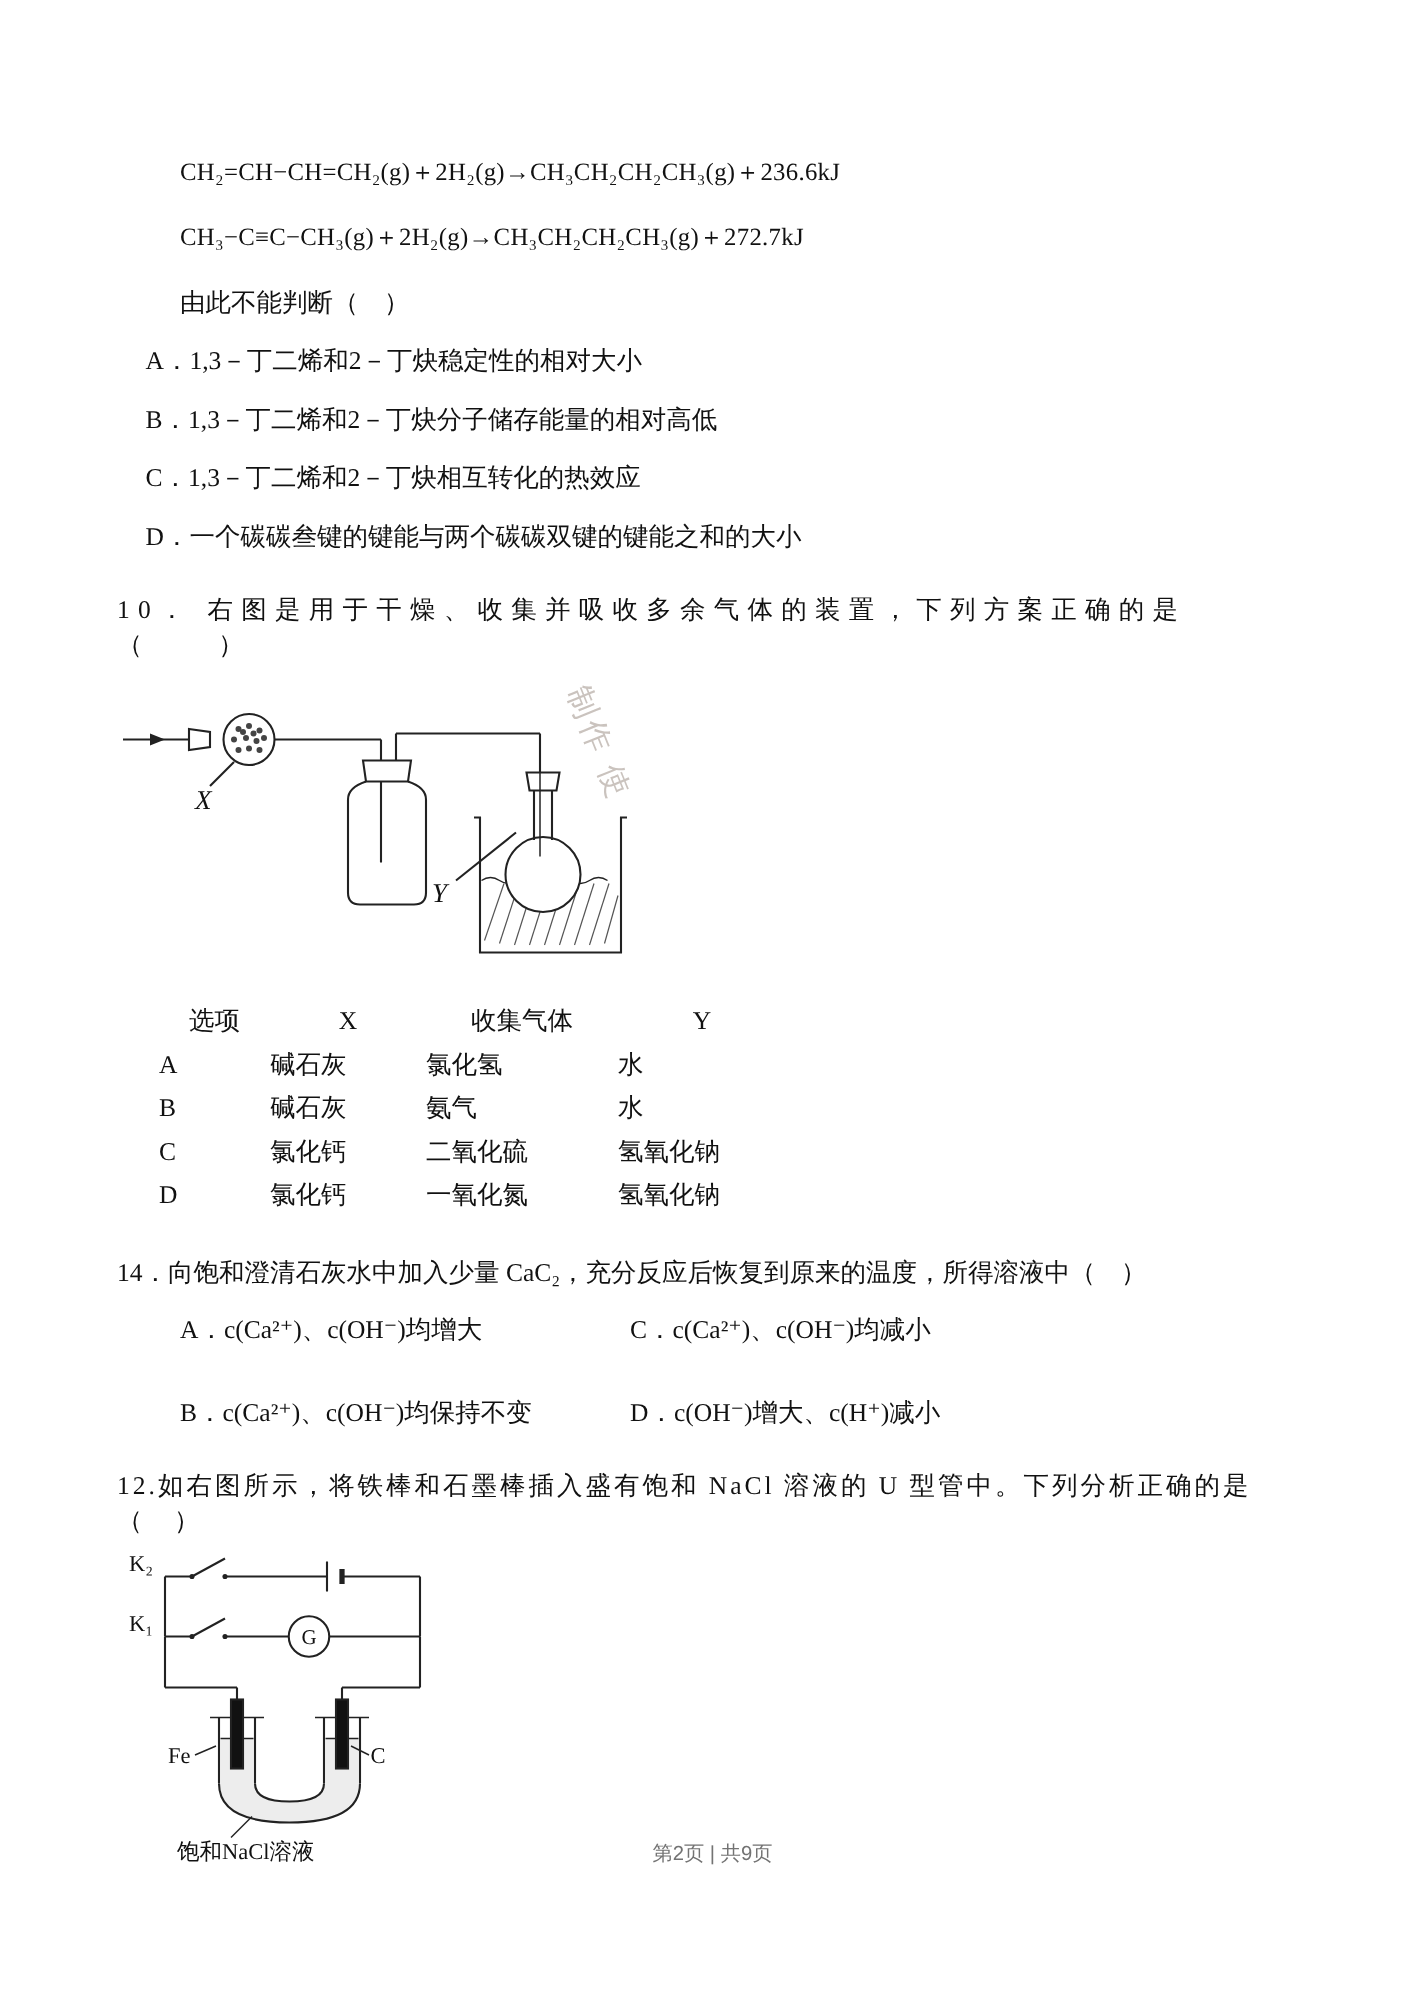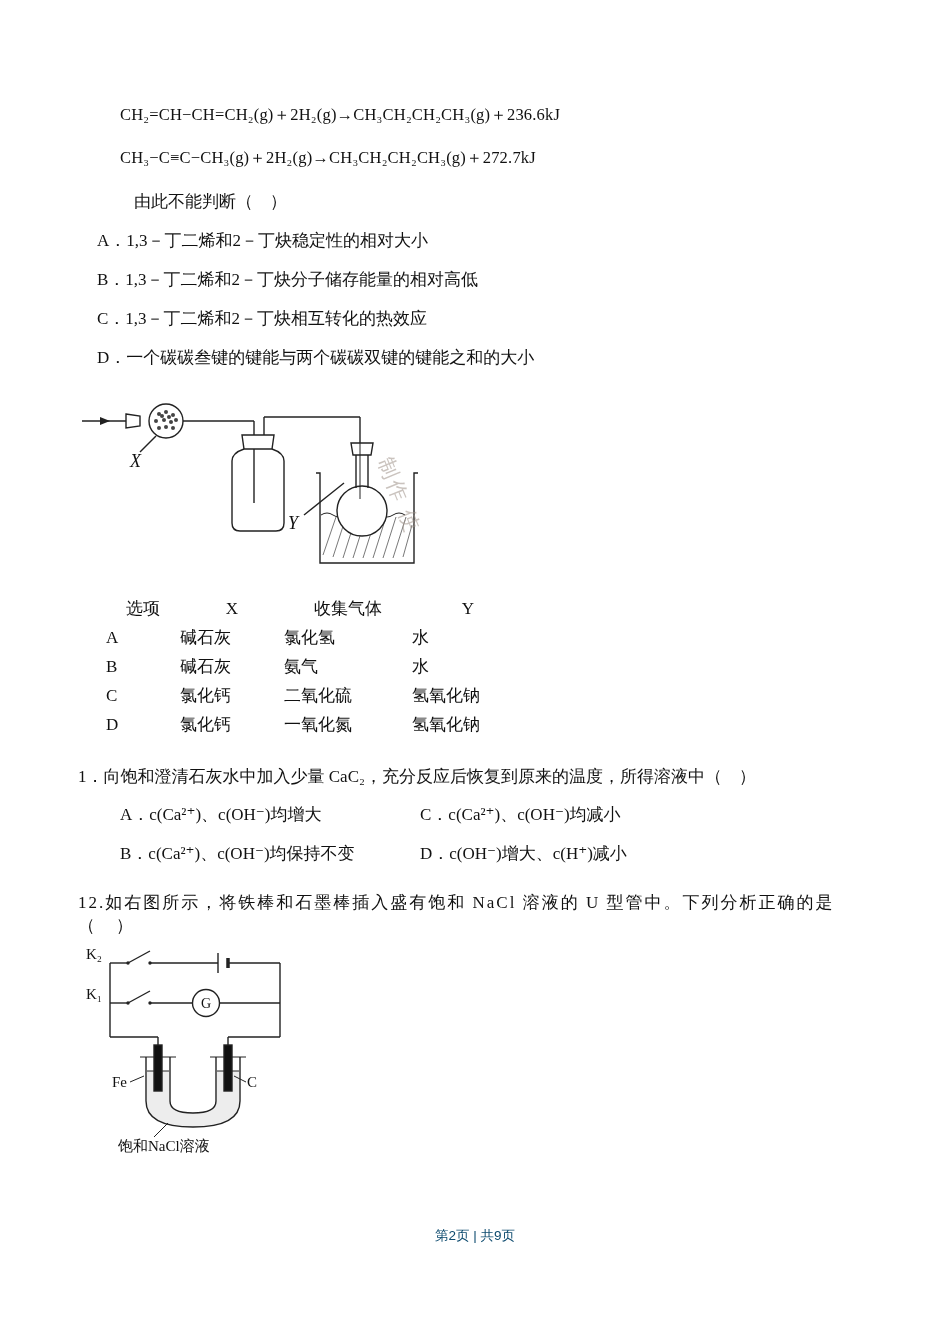--- a/index.html
+++ b/index.html
@@ -10,21 +10,21 @@
     height: 1317px;
     background: #ffffff;
     color: #111;
     font-family: "Liberation Serif", "DejaVu Serif", serif;
     font-size: 17px;
     overflow: hidden;
   }
   .content { padding: 104px 78px 0 78px; }
   p { margin: 0; }
   .eq { margin: 0 0 21px 42px; font-size: 16.5px; letter-spacing: 0.2px; }
-  .stem9 { margin: 6px 0 0 56px; }
+  .stem9 { margin: 6px 0 0 42px; }
   .opt9 { margin: 16px 0 0 19px; }
   .q-stem { margin-top: 26px; }
   .sp6 { letter-spacing: 5.5px; }
   .sp2 { letter-spacing: 2px; }
 
   .apparatus-wrap { position: relative; margin: 26px 0 0 2px; }
   svg text { font-family: "Liberation Serif", "DejaVu Serif", serif; fill: #111; }
   .lbl-italic { font-style: italic; font-size: 18px; }
 
   .gas-table { border-collapse: collapse; margin: 8px 0 0 28px; font-size: 17px; }
@@ -32,31 +32,31 @@
     font-weight: normal; padding: 4px 0; line-height: 21px;
   }
   .gas-table th:nth-child(1), .gas-table td:nth-child(1) { width: 74px; }
   .gas-table th:nth-child(2), .gas-table td:nth-child(2) { width: 104px; }
   .gas-table th:nth-child(3), .gas-table td:nth-child(3) { width: 128px; }
   .gas-table th:nth-child(4), .gas-table td:nth-child(4) { width: 112px; }
 
   .opts2col {
     display: grid;
     grid-template-columns: 300px auto;
-    row-gap: 16px;
+    row-gap: 32px;
     margin: 15px 0 0 42px;
   }
 
   .circuit-wrap { position: relative; margin: 8px 0 0 6px; }
 
   .opt12 { margin: 14px 0 0 16px; }
 
   .footer {
     position: absolute; left: 0; right: 0; bottom: 72px;
-    text-align: center; font-size: 13.5px; color: #0c4a6e;
+    text-align: center; font-size: 13.5px; color: #737373;
     font-family: "Liberation Sans", "DejaVu Sans", sans-serif;
   }
 
   .watermark {
     position: absolute; left: 372px; top: 464px;
     width: 40px;
     color: rgba(158, 146, 136, 0.55);
     font-size: 21px;
     line-height: 26px;
     transform: rotate(68deg);
@@ -72,20 +72,21 @@
   <div class="content">
 
     <p class="eq">CH₂=CH−CH=CH₂(g)＋2H₂(g)→CH₃CH₂CH₂CH₃(g)＋236.6kJ</p>
     <p class="eq">CH₃−C≡C−CH₃(g)＋2H₂(g)→CH₃CH₂CH₂CH₃(g)＋272.7kJ</p>
     <p class="stem9">由此不能判断（　）</p>
     <p class="opt9">A．1,3－丁二烯和2－丁炔稳定性的相对大小</p>
     <p class="opt9">B．1,3－丁二烯和2－丁炔分子储存能量的相对高低</p>
     <p class="opt9">C．1,3－丁二烯和2－丁炔相互转化的热效应</p>
     <p class="opt9">D．一个碳碳叁键的键能与两个碳碳双键的键能之和的大小</p>
 
+    <p class="q-stem sp6">10． 右图是用于干燥、收集并吸收多余气体的装置，下列方案正确的是（　　）</p>
 
     <div class="apparatus-wrap">
       <svg width="440" height="186" viewBox="0 0 440 186">
 
         <g stroke="#555" stroke-width="0.8">
           <line x1="243" y1="160" x2="256" y2="122"></line>
           <line x1="253" y1="162" x2="266" y2="122"></line>
           <line x1="263" y1="163" x2="276" y2="122"></line>
           <line x1="273" y1="163" x2="286" y2="122"></line>
           <line x1="283" y1="163" x2="296" y2="122"></line>
@@ -187,21 +188,21 @@
         </tr>
         <tr>
           <td>D</td>
           <td>氯化钙</td>
           <td>一氧化氮</td>
           <td>氢氧化钠</td>
         </tr>
       </tbody>
     </table>
 
-    <p class="q-stem">1．向饱和澄清石灰水中加入少量 CaC₂，充分反应后恢复到原来的温度，所得溶液中（　）</p>
+    <p class="q-stem">14．向饱和澄清石灰水中加入少量 CaC₂，充分反应后恢复到原来的温度，所得溶液中（　）</p>
     <div class="opts2col">
       <span>A．c(Ca²⁺)、c(OH⁻)均增大</span>
       <span>C．c(Ca²⁺)、c(OH⁻)均减小</span>
       <span>B．c(Ca²⁺)、c(OH⁻)均保持不变</span>
       <span>D．c(OH⁻)增大、c(H⁺)减小</span>
     </div>
 
     <p class="q-stem sp2">12.如右图所示，将铁棒和石墨棒插入盛有饱和 NaCl 溶液的 U 型管中。下列分析正确的是（　）</p>
 
     <div class="circuit-wrap">

